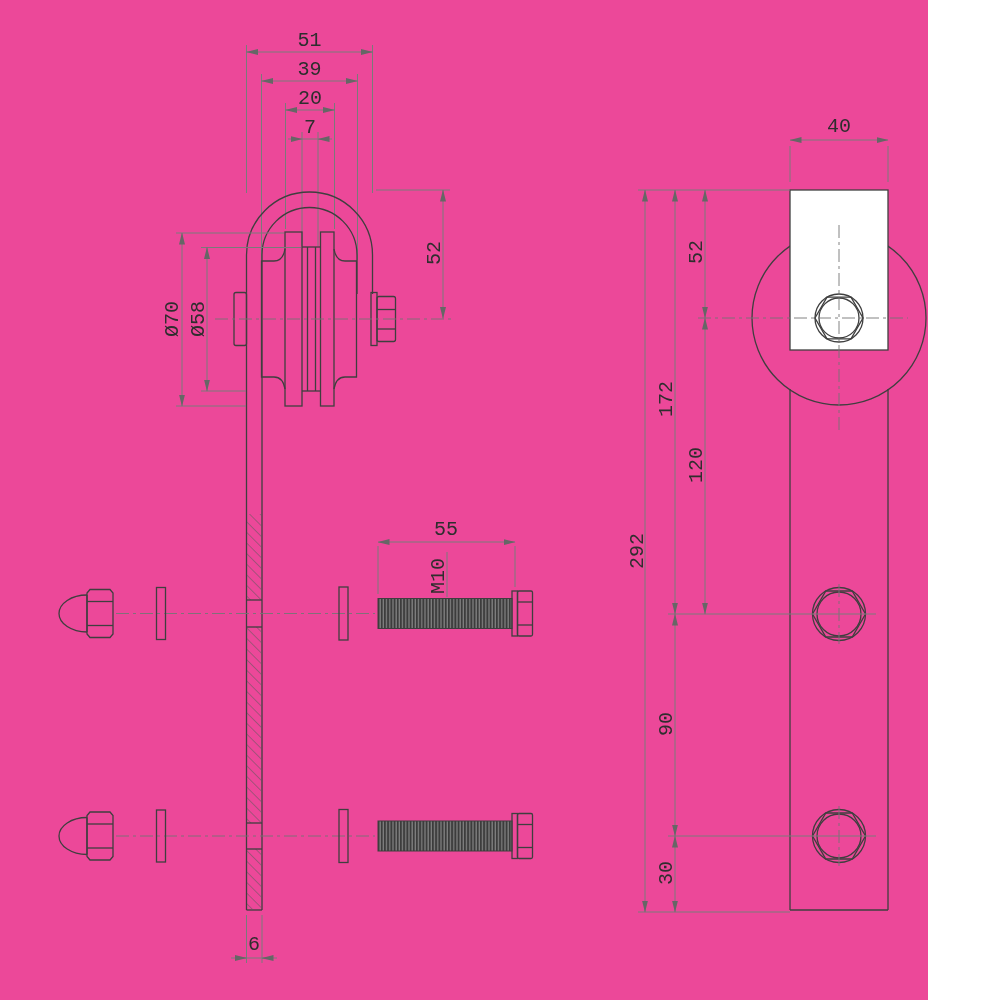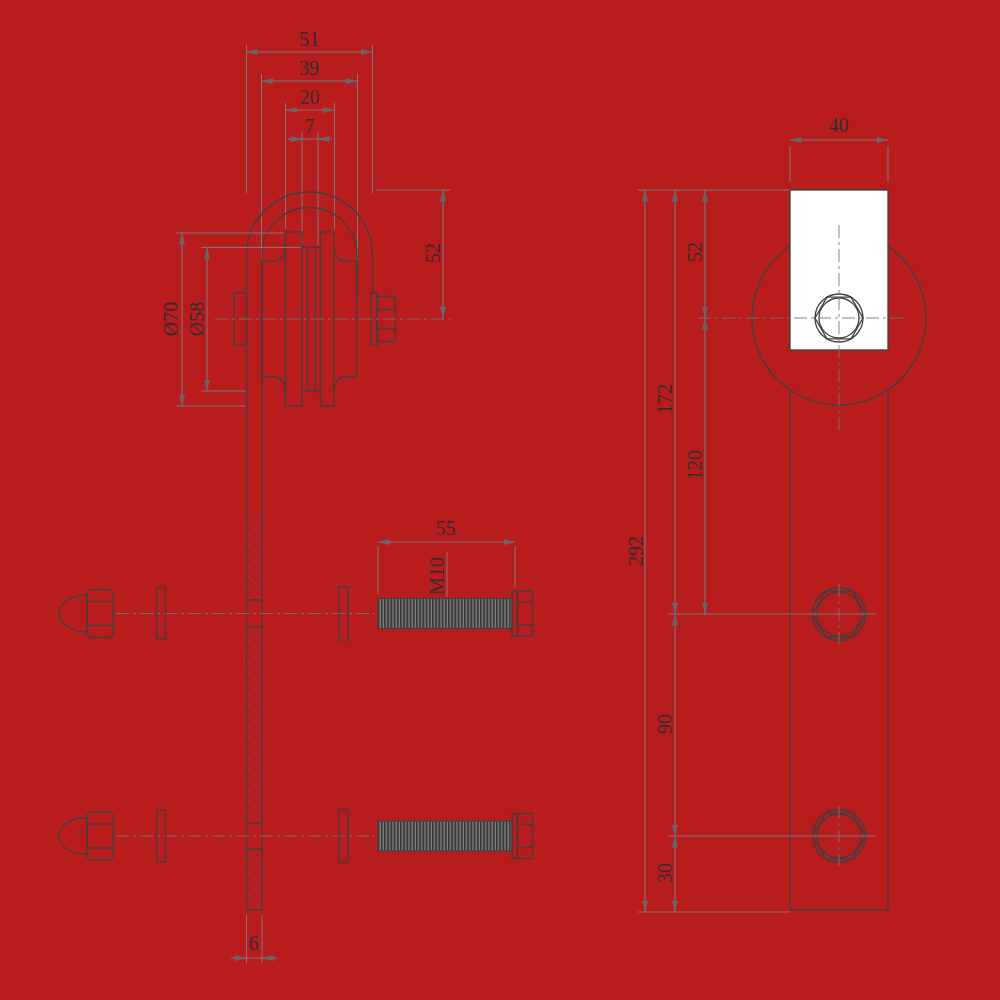--- a/index.html
+++ b/index.html
@@ -1,17 +1,17 @@
 <!DOCTYPE html>
 <html><head>
 <meta charset="utf-8">
 <style>
   html,body{margin:0;padding:0;background:#fff;}
-  .stage{position:relative;width:1000px;height:1000px;background:#b91c1c;overflow:hidden;
-         font-family:Liberation Serif, serif;}
+  .stage{position:relative;width:928px;height:1000px;background:#ec4899;overflow:hidden;
+         font-family:Liberation Mono, monospace;}
   svg{position:absolute;left:0;top:0;}
   .part{stroke:#3f3f3f;stroke-width:1.3;fill:none;stroke-linecap:butt;}
   .partw{stroke:#3f3f3f;stroke-width:1.3;fill:#ffffff;}
   .dim{stroke:#7a7a7a;stroke-width:1;fill:none;}
   .cl{stroke:#757575;stroke-width:0.9;fill:none;stroke-dasharray:13 4 3 4;}
   .dimtxt{font-size:20px;fill:#2e2e2e;}
   .mid{text-anchor:middle;}
 </style>
 </head>
 <body>

